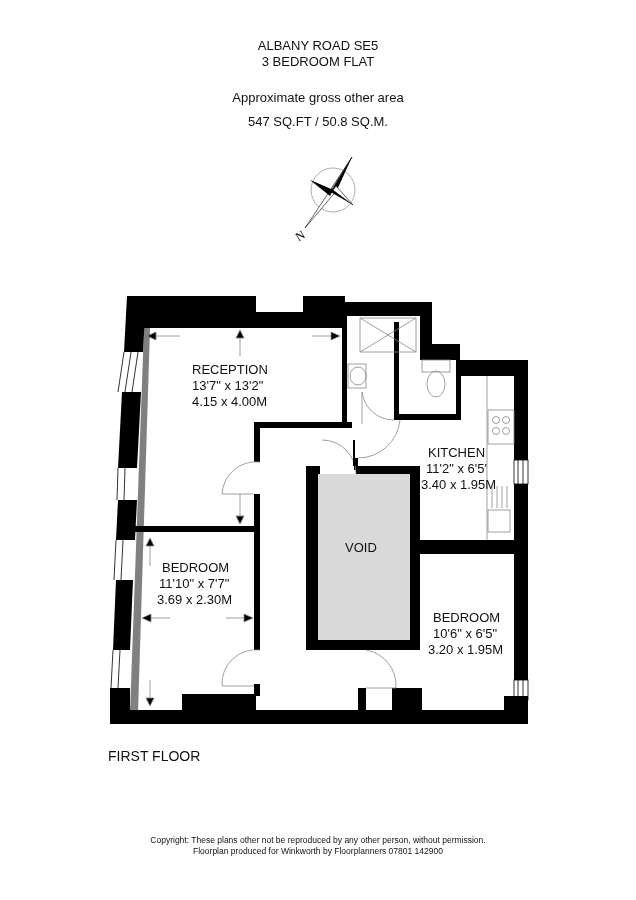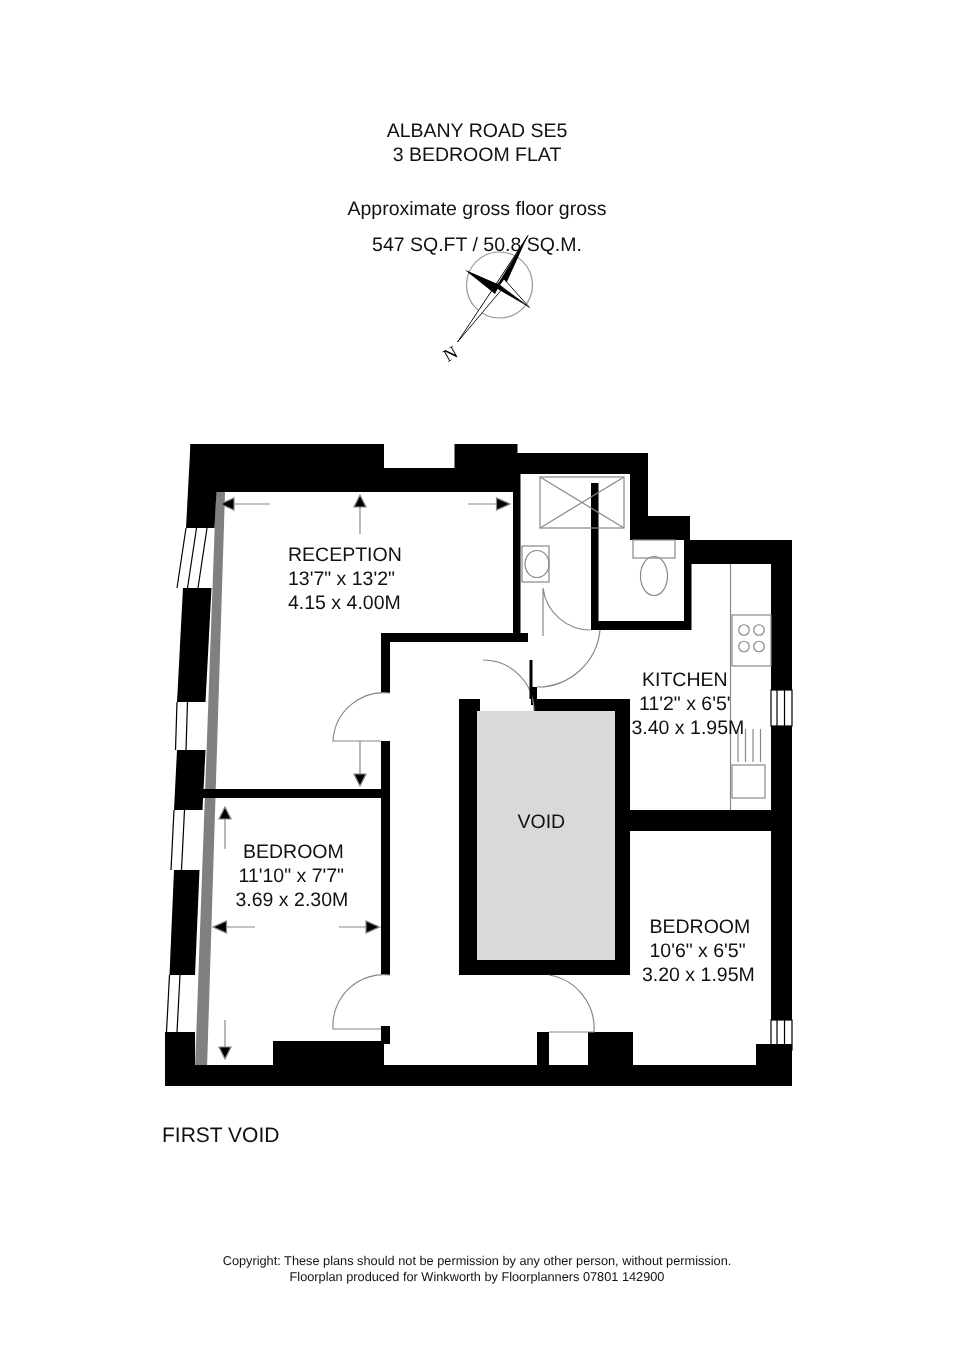--- a/index.html
+++ b/index.html
@@ -1,35 +1,35 @@
 <!DOCTYPE html>
 <html><head>
   <meta charset="utf-8">
   <style>
     html, body { margin: 0; padding: 0; background: #ffffff; }
     body { width: 636px; height: 900px; position: relative; overflow: hidden;
            font-family: "Liberation Sans", sans-serif; color: #111; }
-    .hdr { position: absolute; left: 0; width: 636px; text-align: center; font-size: 13px; line-height: 16px; margin-top: 41px; }
+    .hdr { position: absolute; left: 0; width: 636px; text-align: center; font-size: 13px; line-height: 16px; }
     .hdr1 { top: 38px; }
     .hdr2 { top: 54px; }
     .hdr3 { top: 90px; }
     .hdr4 { top: 114px; }
     .floor-label { position: absolute; left: 108px; top: 748px; font-size: 14px; }
     .copy { position: absolute; left: 0; width: 636px; text-align: center; font-size: 8.5px; line-height: 11px; }
     .copy1 { top: 835px; }
     .copy2 { top: 846px; }
     svg.plan { position: absolute; left: 0; top: 0; }
     .rm { font-family: "Liberation Sans", sans-serif; font-size: 13px; fill: #111; }
   </style>
 </head>
 <body>
 
 <div class="hdr hdr1">ALBANY ROAD SE5</div>
 <div class="hdr hdr2">3 BEDROOM FLAT</div>
-<div class="hdr hdr3">Approximate gross floor gross</div>
+<div class="hdr hdr3">Approximate gross other area</div>
 <div class="hdr hdr4">547 SQ.FT / 50.8 SQ.M.</div>
 
 <svg class="plan" width="636" height="900" viewBox="0 0 636 900">
 
   <g>
     <circle cx="333" cy="190" r="22" fill="none" stroke="#999" stroke-width="0.8"></circle>
     <polygon points="352,157 337,190 329,192" fill="#000"></polygon>
     <polygon points="352,157 329,192 333,188" fill="#fff" stroke="#000" stroke-width="0.6"></polygon>
     <polygon points="305,228 329,192 337,190" fill="#fff" stroke="#000" stroke-width="0.6"></polygon>
     <polygon points="310,180 333,190 353,205" fill="#000"></polygon>
@@ -181,15 +181,15 @@
     <text class="rm" x="159" y="588">11'10" x 7'7"</text>
     <text class="rm" x="157" y="604">3.69 x 2.30M</text>
   </g>
   <g>
     <text class="rm" x="433" y="622">BEDROOM</text>
     <text class="rm" x="433" y="638">10'6" x 6'5"</text>
     <text class="rm" x="428" y="654">3.20 x 1.95M</text>
   </g>
 </svg>
 
-<div class="floor-label">FIRST VOID</div>
-<div class="copy copy1">Copyright: These plans should not be permission by any other person, without permission.</div>
+<div class="floor-label">FIRST FLOOR</div>
+<div class="copy copy1">Copyright: These plans other not be reproduced by any other person, without permission.</div>
 <div class="copy copy2">Floorplan produced for Winkworth by Floorplanners 07801 142900</div>
 
 </body></html>

